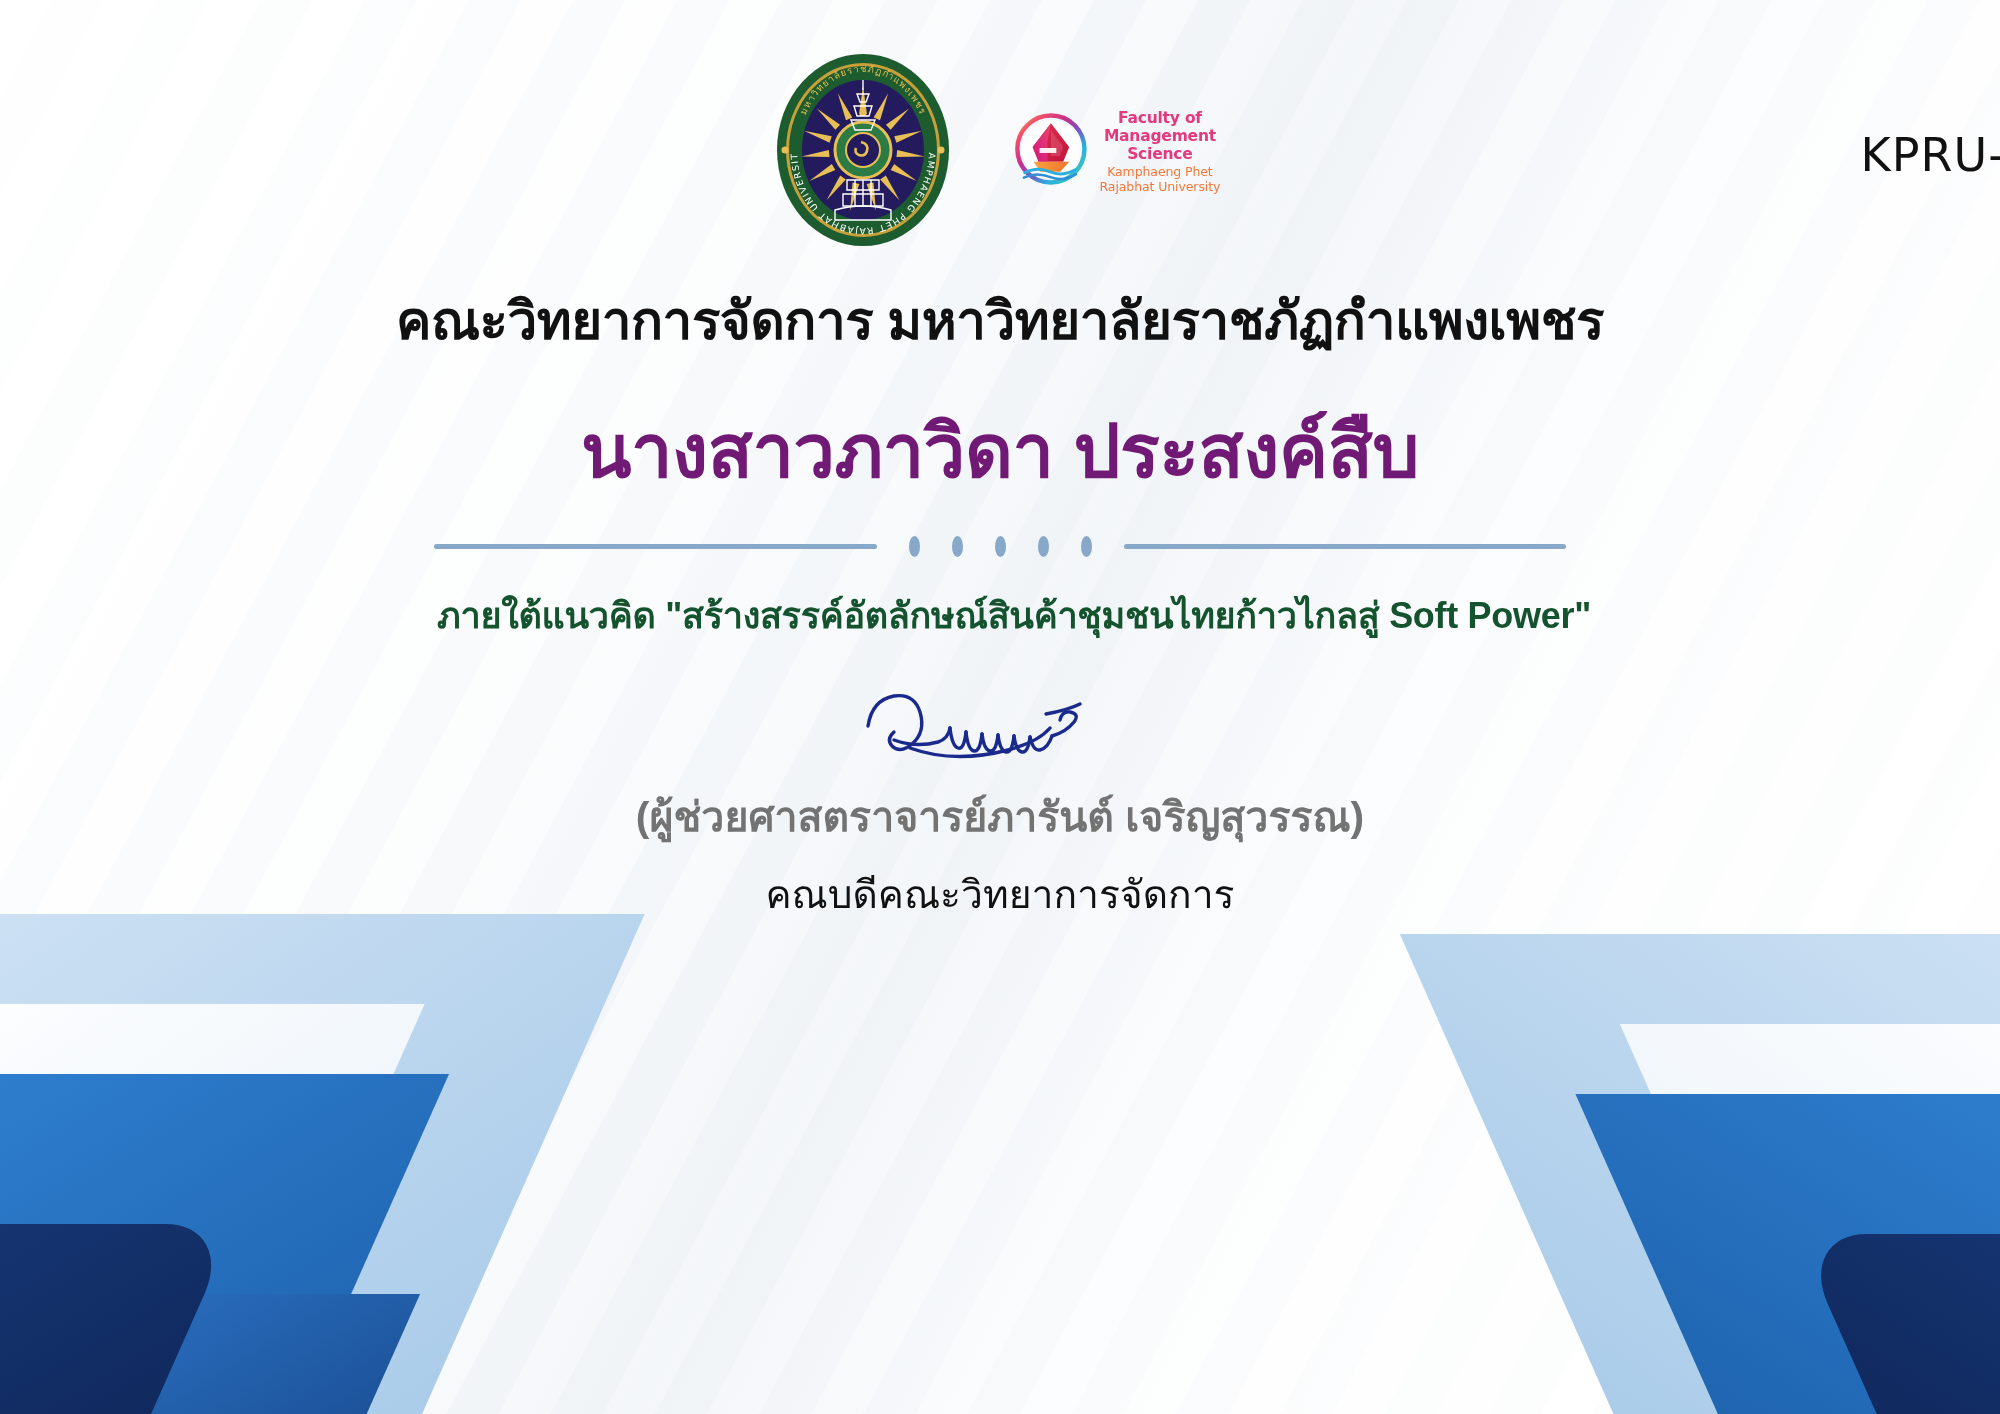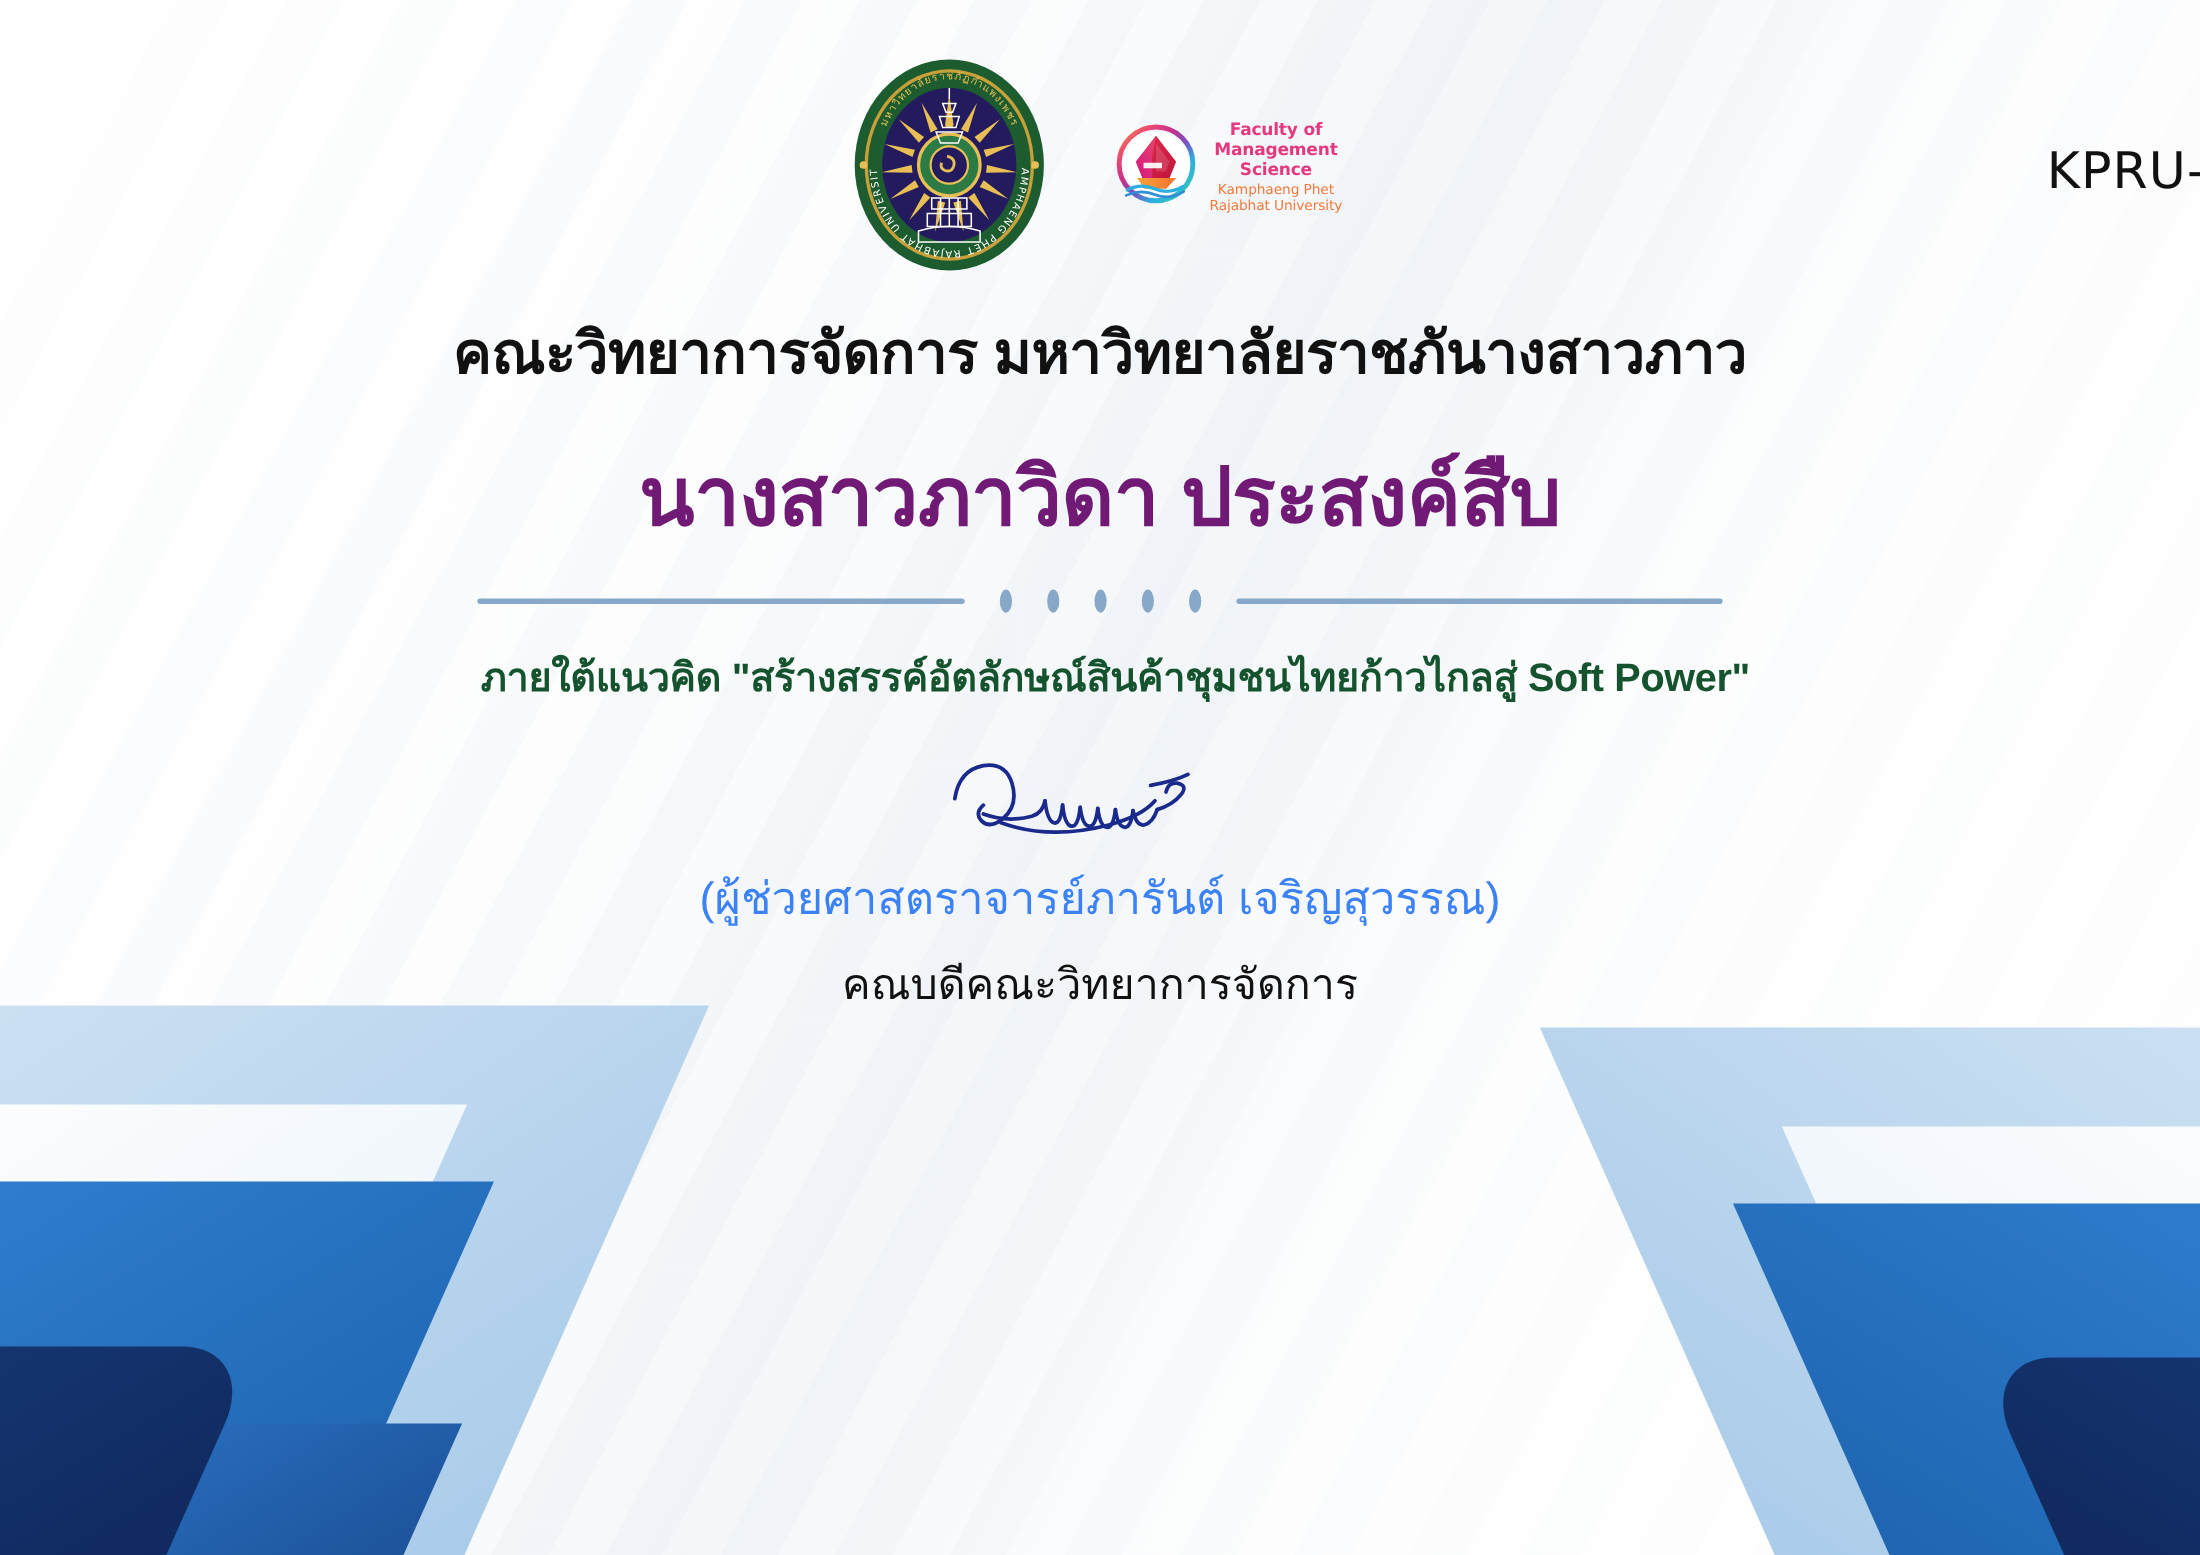--- a/index.html
+++ b/index.html
@@ -124,21 +124,21 @@
     letter-spacing:-.3px;
     margin-left:28px;
   }
   .date-line {
     margin-top:52px; font-size:40px; color:#121212; font-weight:400;
   }
 
   
   .signature-block { margin-top:26px; display:flex; flex-direction:column; align-items:center; }
   .sig-svg { width:300px; height:110px; }
-  .signer-name { margin-top:4px; font-size:41px; font-weight:400; color:#3b82f6; }
+  .signer-name { margin-top:4px; font-size:41px; font-weight:700; color:#737373; }
   .signer-role { margin-top:14px; font-size:39px; font-weight:400; color:#111; }
 </style>
 </head>
 <body>
 
 <div class="cert">
   <div class="stripes"></div>
   <div class="sheen"></div>
 
   <div class="corner bl-1"></div>
@@ -254,21 +254,21 @@
         <path d="M32 126 q24 -13 50 -2 q26 11 52 -4" fill="none" stroke="#2bafe0" stroke-width="6" stroke-linecap="round"></path>
         <path d="M30 136 q26 -12 54 -1 q26 10 52 -6" fill="none" stroke="#2f8fd6" stroke-width="5" stroke-linecap="round"></path>
       </svg>
       <div class="fms-text">
         <div class="fms-title">Faculty of Management Science</div>
         <div class="fms-sub">Kamphaeng Phet Rajabhat University</div>
       </div>
     </div>
   </div>
 
-  <div class="org-line">คณะวิทยาการจัดการ มหาวิทยาลัยราชภันางสาวภาว</div>
+  <div class="org-line">คณะวิทยาการจัดการ มหาวิทยาลัยราชภัฏกำแพงเพชร</div>
 
 
   <div class="recipient">นางสาวภาวิดา ประสงค์สืบ</div>
 
   <div class="divider">
     <div class="rule"></div>
     <div class="dots">
       <span class="dot"></span>
       <span class="dot"></span>
       <span class="dot"></span>

